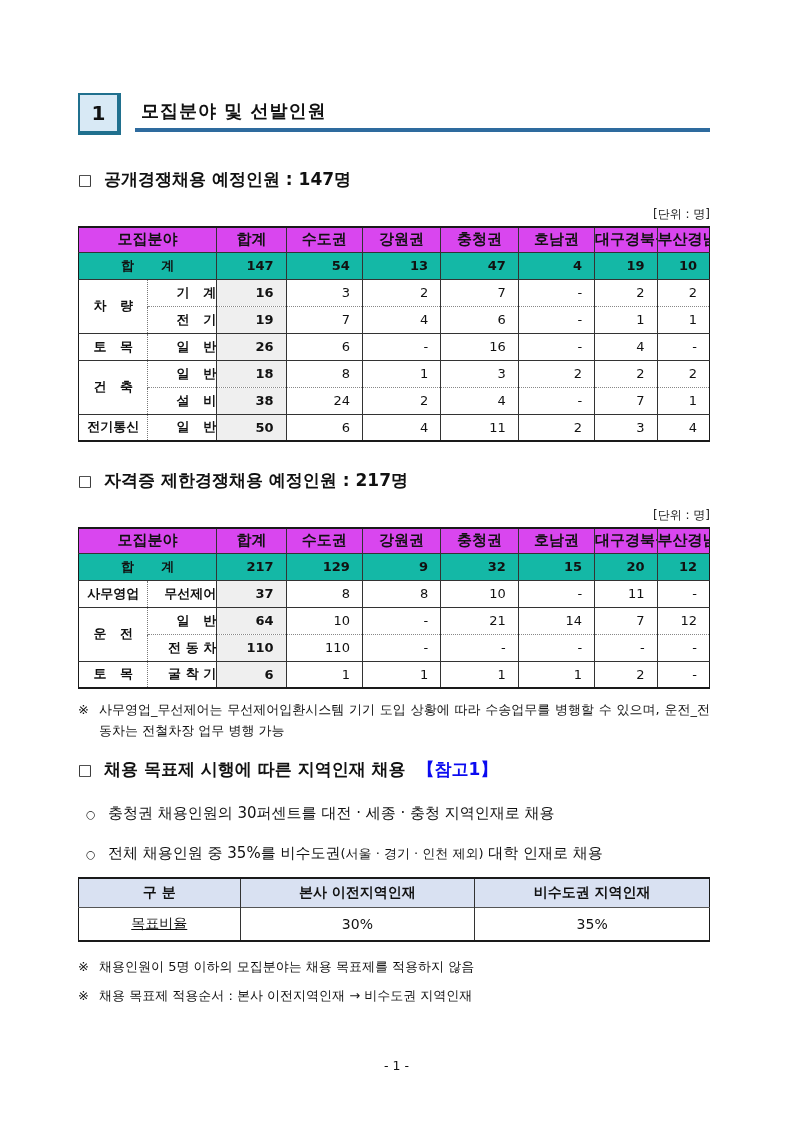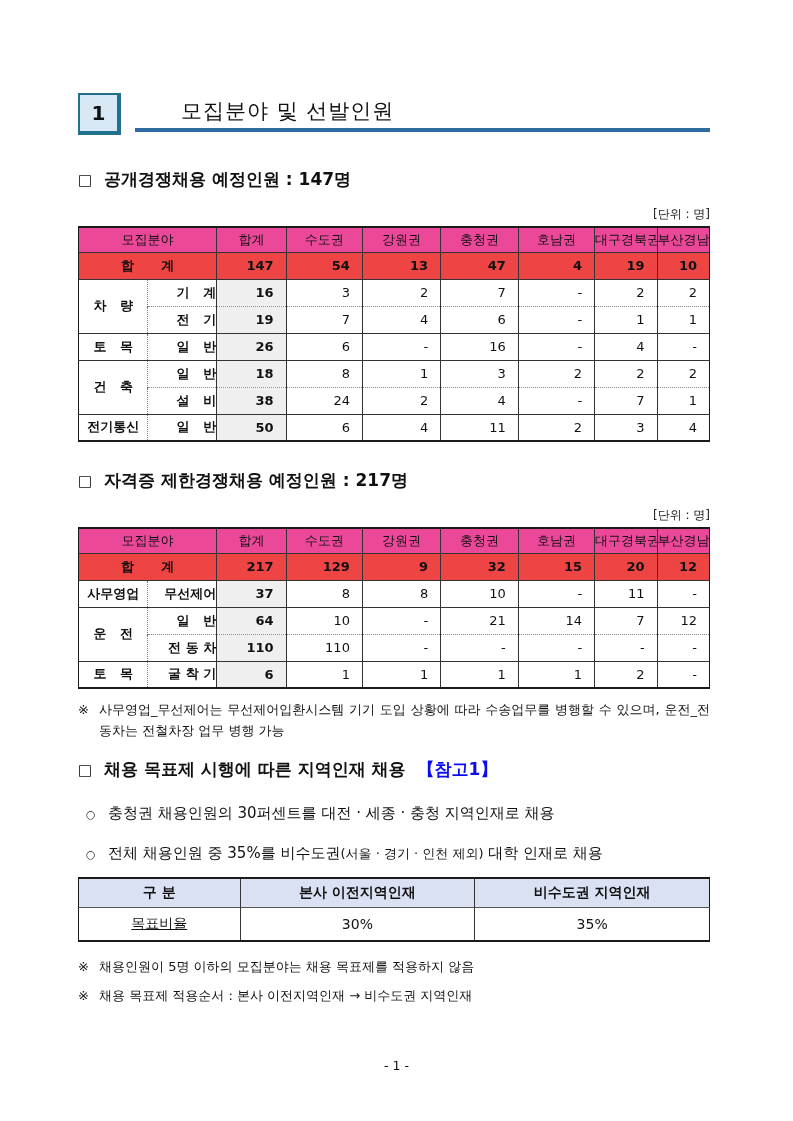--- a/index.html
+++ b/index.html
@@ -15,49 +15,49 @@
   .sec-box {
     width:43px; height:42px; background:#d8e9f5;
     border:2px solid #20708e; border-right-width:4px; border-bottom-width:4px;
     display:flex; align-items:center; justify-content:center;
     font-size:20px; font-weight:bold; color:#111;
   }
   .sec-title-wrap {
     flex:1; margin-left:14px; height:39px; border-bottom:4px solid #2e6b9e;
     display:flex; align-items:center; padding-left:6px;
   }
-  .sec-title { font-size:21px; font-weight:normal; letter-spacing:1px;margin-left:40px; }
+  .sec-title { font-size:18px; font-weight:bold; letter-spacing:1px; }
 
   
   .h-line { display:flex; align-items:baseline; font-weight:bold; font-size:17px; }
   .h-marker { width:26px; font-size:15px; }
   .h1-open { margin-top:33px; }
   .h1-license { margin-top:27px; }
   .h1-target { margin-top:16px; }
   .ref-blue { color:#0b0bf0; margin-left:12px; font-weight:bold; }
 
   .unit-label { text-align:right; font-size:12px; color:#222; margin-top:15px; margin-bottom:3px; }
 
   
   table.rec { width:100%; border-collapse:collapse; table-layout:fixed;
               border:1px solid #1a1a1a; border-top-width:2px; border-bottom-width:2px;
               font-size:13px; }
   table.rec th, table.rec td { height:27px; overflow:hidden; }
-  table.rec tr.head th { height:25px; background:#ec4899; font-weight:normal; font-size:13px;
+  table.rec tr.head th { height:25px; background:#d946ef; font-weight:bold; font-size:15px;
                          text-align:center; border-left:1px solid #333; white-space:pre; }
   table.rec tr.head th:first-child { border-left:none; }
   table.rec tr + tr td, table.rec tr + tr th { border-top:1px solid #333; }
   table.rec tr.cont td { border-top:1px dotted #888;margin-top:25px; }
   table.rec td { border-left:1px solid #333; white-space:pre; }
   table.rec td.first { border-left:none; }
   table.rec td.cat { text-align:center; font-weight:bold; }
   table.rec td.sub { border-left:1px dotted #777; text-align:right; font-weight:bold; }
   table.rec td.num { text-align:right; padding-right:12px; }
   table.rec td.sum { background:#efefef; font-weight:bold; }
-  table.rec tr.total td { background:#ef4444; font-weight:bold; }
+  table.rec tr.total td { background:#14b8a6; font-weight:bold; }
   table.rec tr.total td.lbl { text-align:center; }
 
   
   .note { display:flex; font-size:13px; line-height:1.6; }
   .note .marker { width:21px; flex:none; }
   .note .txt { flex:1; text-align:justify; }
   .note-1 { margin-top:11px; }
   .note-b1 { margin-top:15px; }
   .note-b2 { margin-top:9px; }
 

